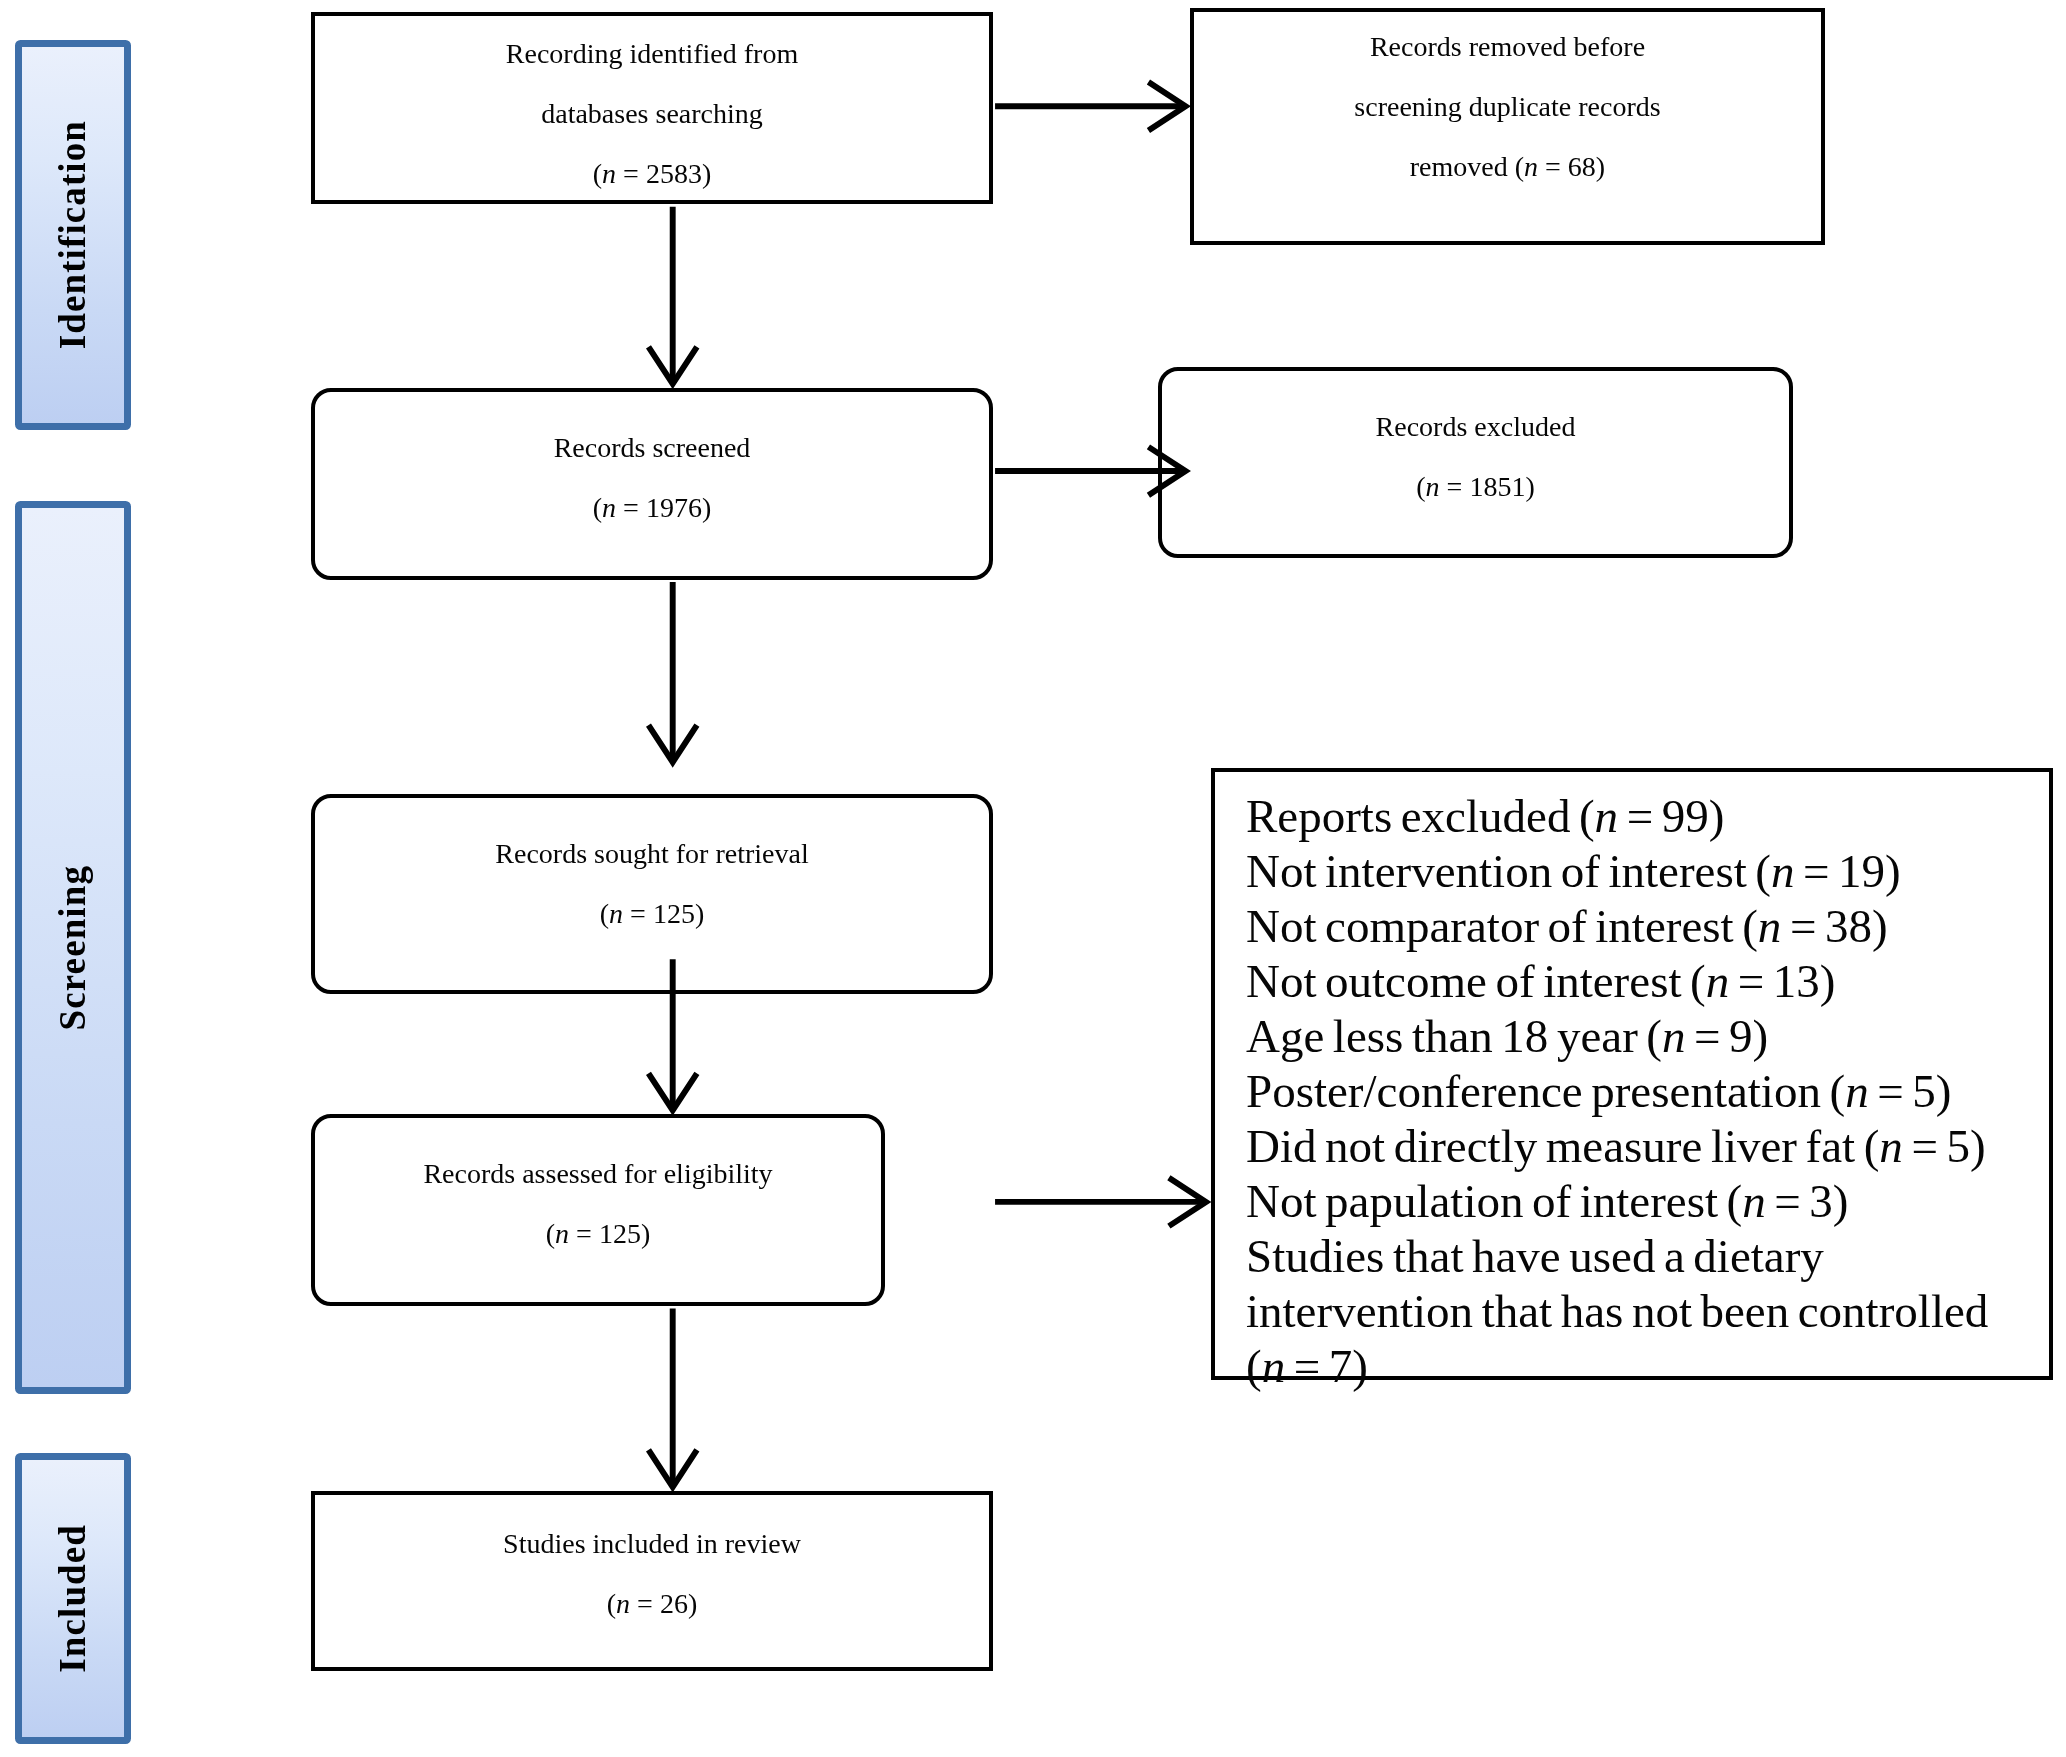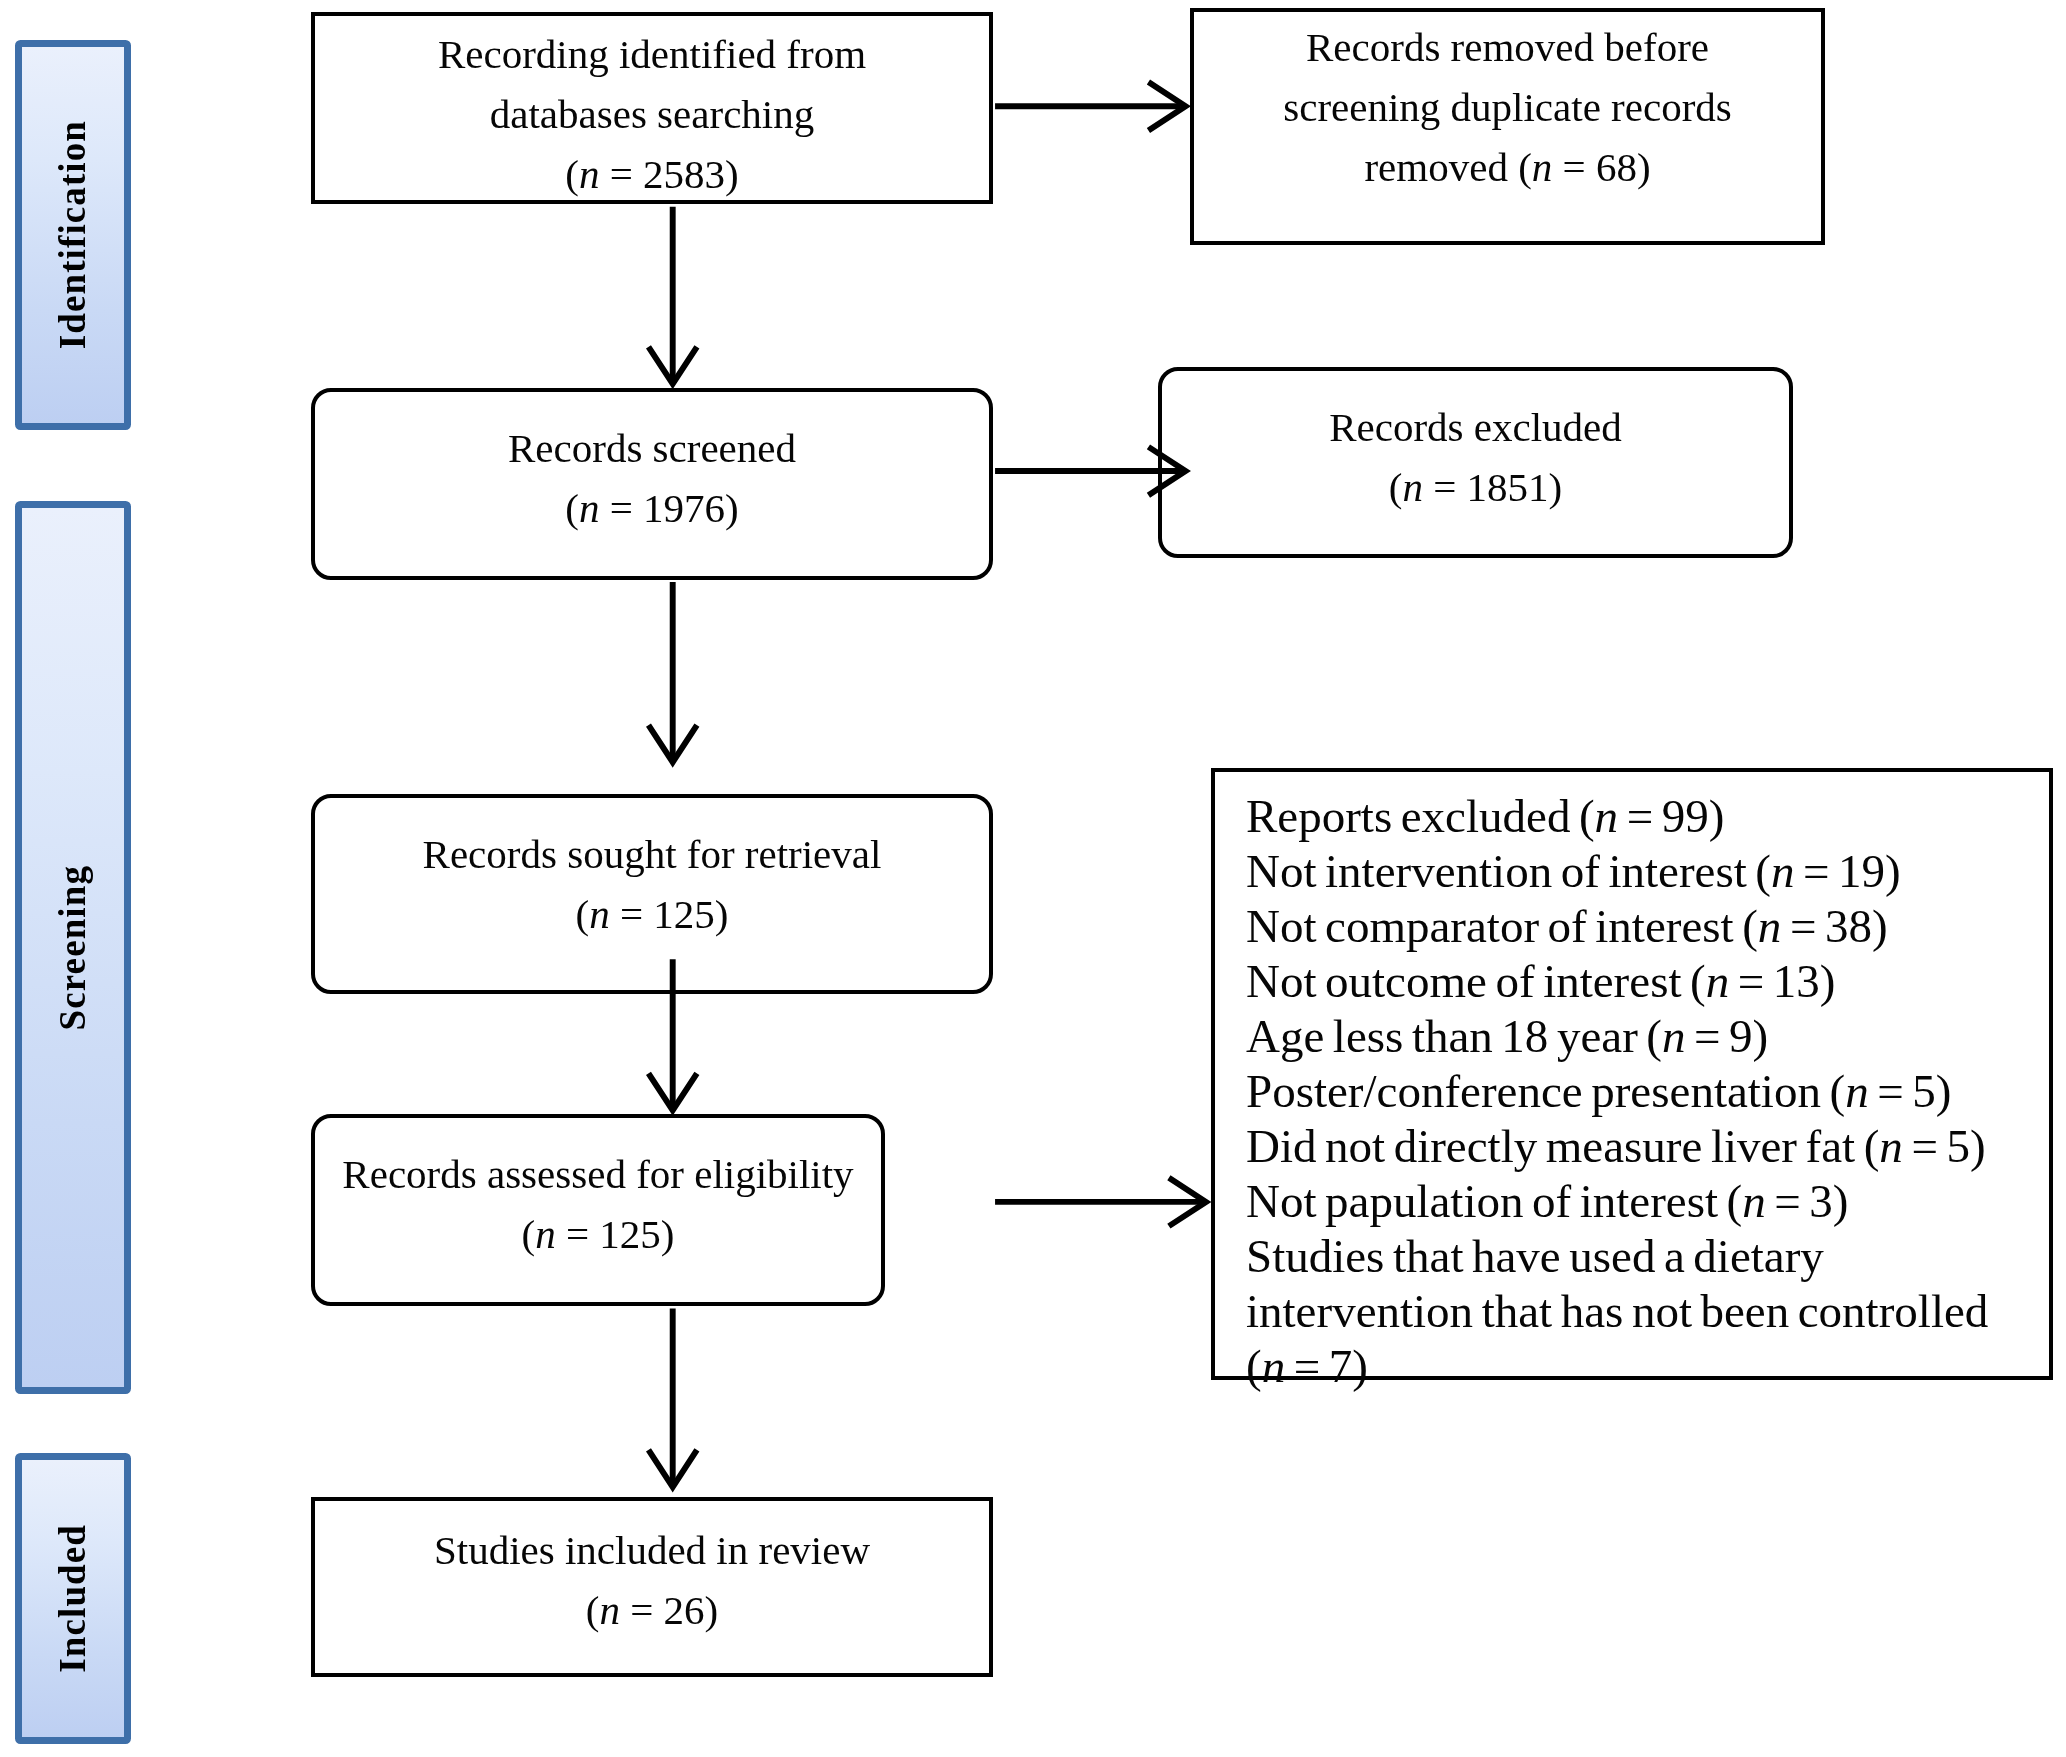--- a/index.html
+++ b/index.html
@@ -13,34 +13,34 @@
     color: #000000;
   }
 
   
   .flow-box {
     position: absolute;
     background: #ffffff;
     border: 4.8px solid #000000;
     box-sizing: border-box;
     text-align: center;
-    font-size: 41px;
+    font-size: 28px;
     line-height: 60px;
     color: #060606;
   }
   .flow-box.two-line { padding-top: 26px; border-radius: 20px; }
   .flow-box.three-line { padding-top: 7.5px; }
 
   #box-identified   { left: 311px;  top: 12.4px;   width: 682px; height: 192px; }
   #box-removed      { left: 1190px; top: 8px;   width: 635px; height: 237px; padding-top: 5.4px; }
   #box-screened     { left: 311px;  top: 388px;  width: 682px; height: 192px; }
   #box-excluded     { left: 1158px; top: 367px;  width: 635px; height: 191px; }
   #box-sought       { left: 311px;  top: 794px; width: 682px; height: 200px; }
   #box-assessed     { left: 311px;  top: 1114px; width: 574px; height: 192px; }
-  #box-included     { left: 311px;  top: 1491px; width: 682px; height: 180px; padding-top: 19.4px; margin-top: 6px; }
+  #box-included     { left: 311px;  top: 1491px; width: 682px; height: 180px; padding-top: 19.4px; }
 
   #box-reports-excluded {
     left: 1211px; top: 752px; width: 842px; height: 612px;
     text-align: left;
     font-size: 47px;
     line-height: 55px;
     padding: 17px 10.8px 0 31px;
     margin-top: 16px;
   }
 

